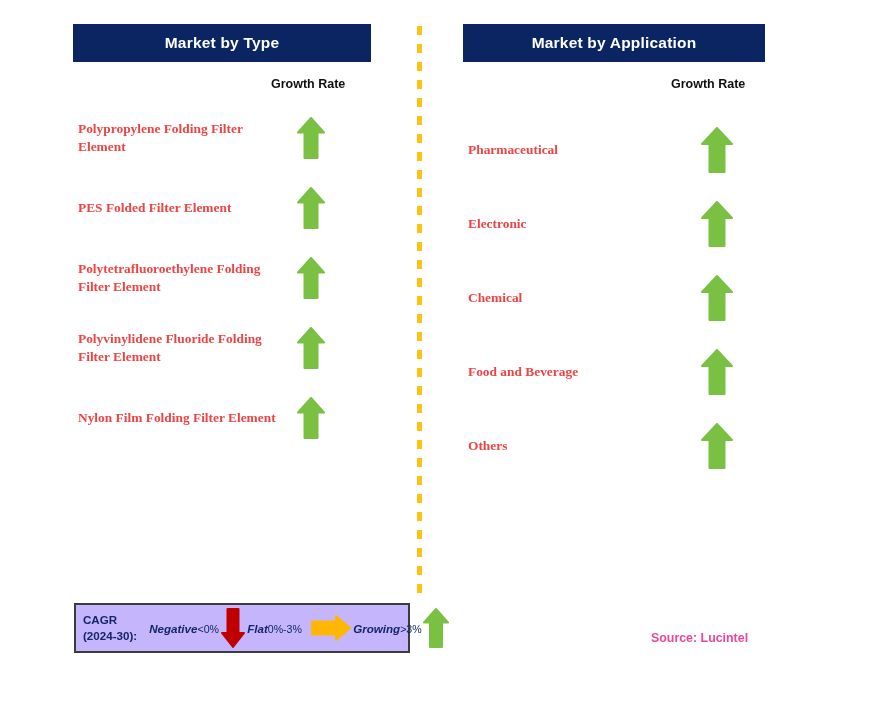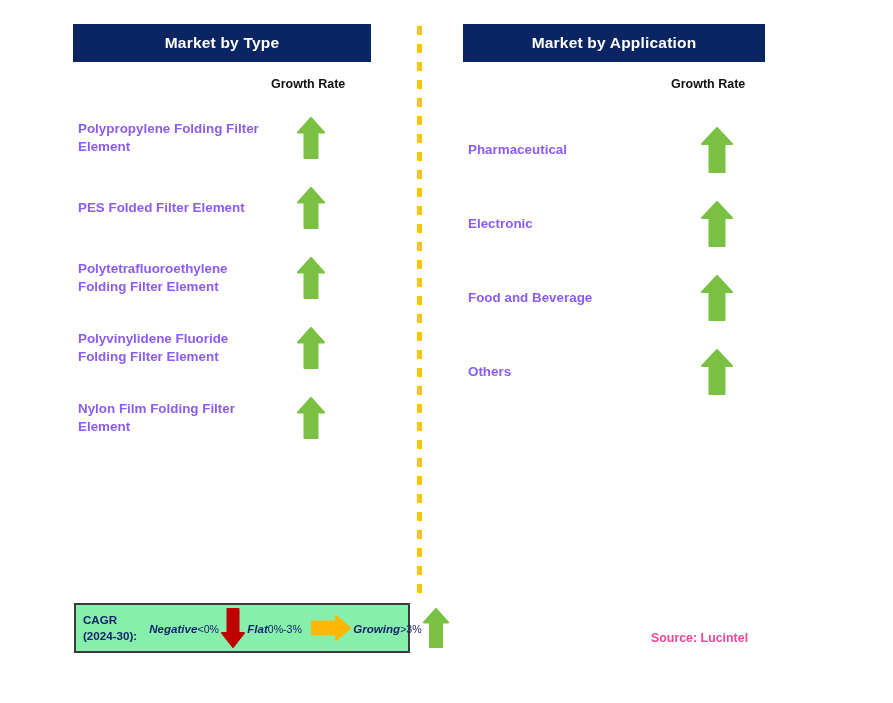--- a/index.html
+++ b/index.html
@@ -62,23 +62,23 @@
 
   .row {
     position: relative;
     display: flex;
     align-items: center;
   }
   #rows-left  .row { height: 70px; }
   #rows-right .row { height: 74px; }
 
   .row-label {
-    color: #8b5cf6;
-    font-weight: bold;
-    font-family: Liberation Sans, sans-serif;
+    color: #ef4444;
+    font-weight: bold;
+    font-family: Liberation Serif, serif;
     line-height: 1.32;
   }
   #rows-left  .row-label { font-size: 13.4px; width: 200px; }
   #rows-right .row-label { font-size: 13.4px; width: 230px; }
 
   .row-arrow {
     position: absolute;
     right: 0;
     top: 50%;
     transform: translateY(-50%);
@@ -105,21 +105,21 @@
   }
 
   
   #legend {
     position: absolute;
     left: 74px;
     top: 603px;
     width: 336px;
     height: 50px;
     border: 2px solid #3b3b3b;
-    background: #86efac;
+    background: #c4b5fd;
     box-sizing: border-box;
     display: flex;
     align-items: center;
     padding: 0 6px 0 7px;
   }
   .legend-cagr {
     color: #15256b;
     font-size: 11.6px;
     font-weight: bold;
     line-height: 1.36;
@@ -253,20 +253,28 @@
 
     <div class="row">
       <div class="row-label">Electronic</div>
       <div class="row-arrow">
         <svg width="32" height="46" viewBox="0 0 32 46" aria-hidden="true">
           <path d="M16 1 L31 17 L23.5 17 L23.5 45 L8.5 45 L8.5 17 L1 17 Z" fill="#7ac143" stroke="#7ac143" stroke-width="2" stroke-linejoin="round"></path>
         </svg>
       </div>
     </div>
 
+    <div class="row">
+      <div class="row-label">Chemical</div>
+      <div class="row-arrow">
+        <svg width="32" height="46" viewBox="0 0 32 46" aria-hidden="true">
+          <path d="M16 1 L31 17 L23.5 17 L23.5 45 L8.5 45 L8.5 17 L1 17 Z" fill="#7ac143" stroke="#7ac143" stroke-width="2" stroke-linejoin="round"></path>
+        </svg>
+      </div>
+    </div>
 
     <div class="row">
       <div class="row-label">Food and Beverage</div>
       <div class="row-arrow">
         <svg width="32" height="46" viewBox="0 0 32 46" aria-hidden="true">
           <path d="M16 1 L31 17 L23.5 17 L23.5 45 L8.5 45 L8.5 17 L1 17 Z" fill="#7ac143" stroke="#7ac143" stroke-width="2" stroke-linejoin="round"></path>
         </svg>
       </div>
     </div>
 

